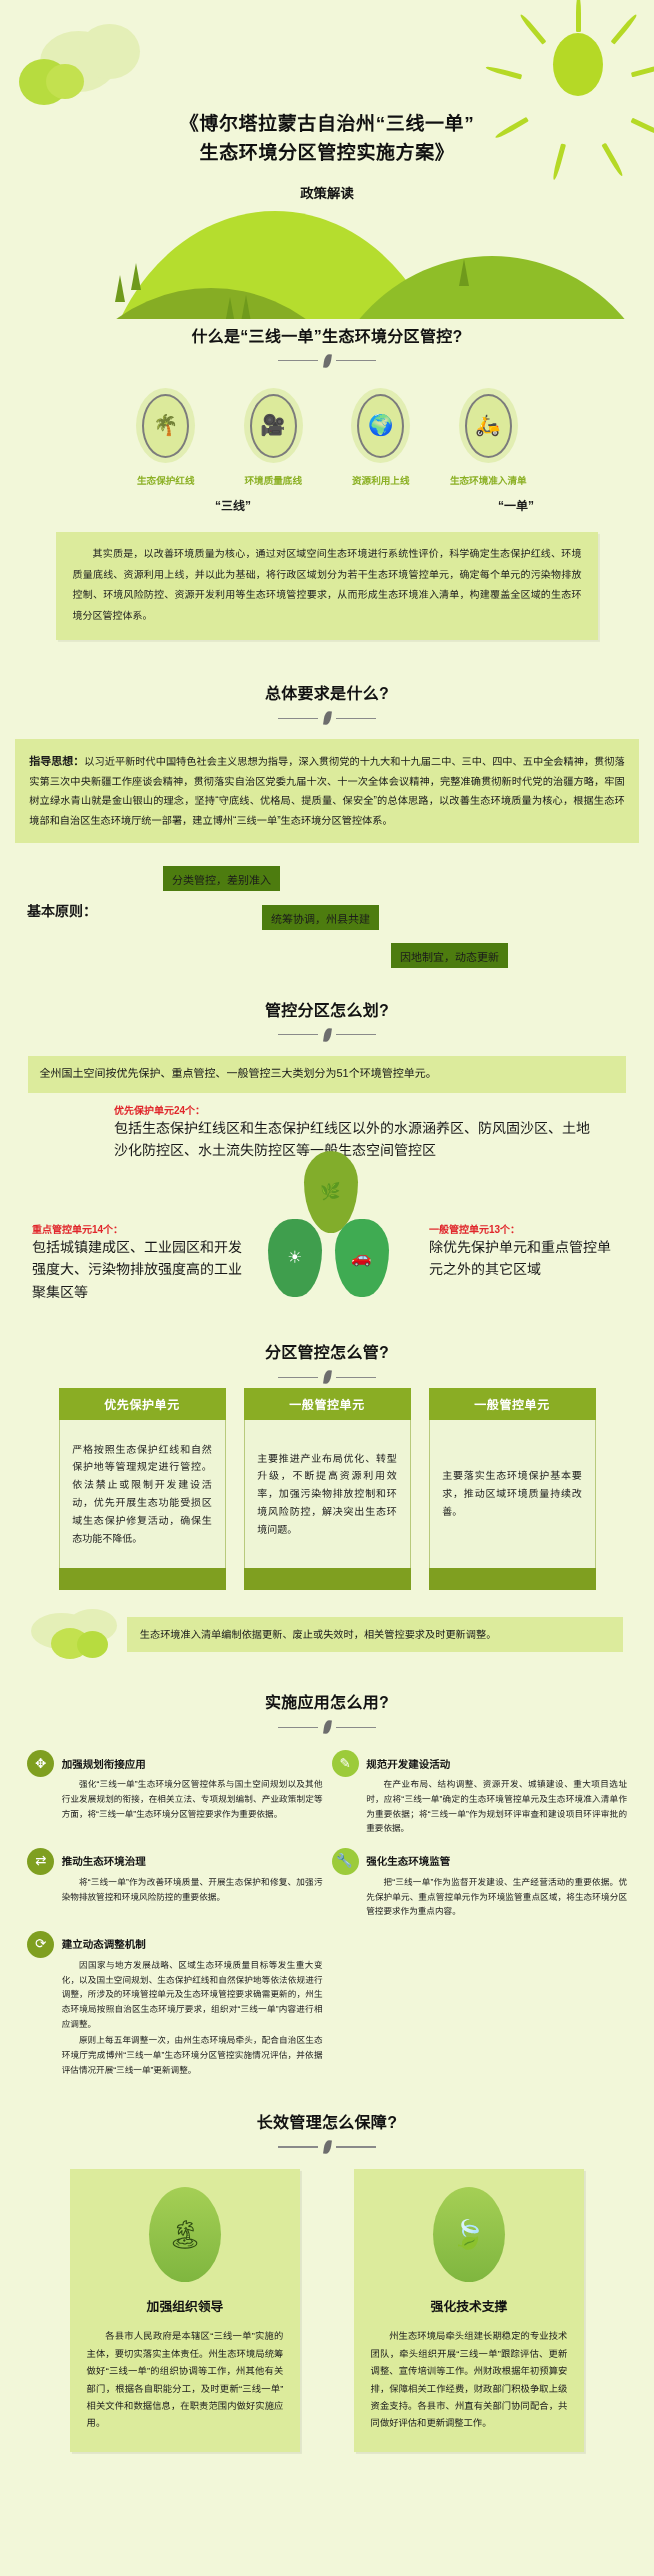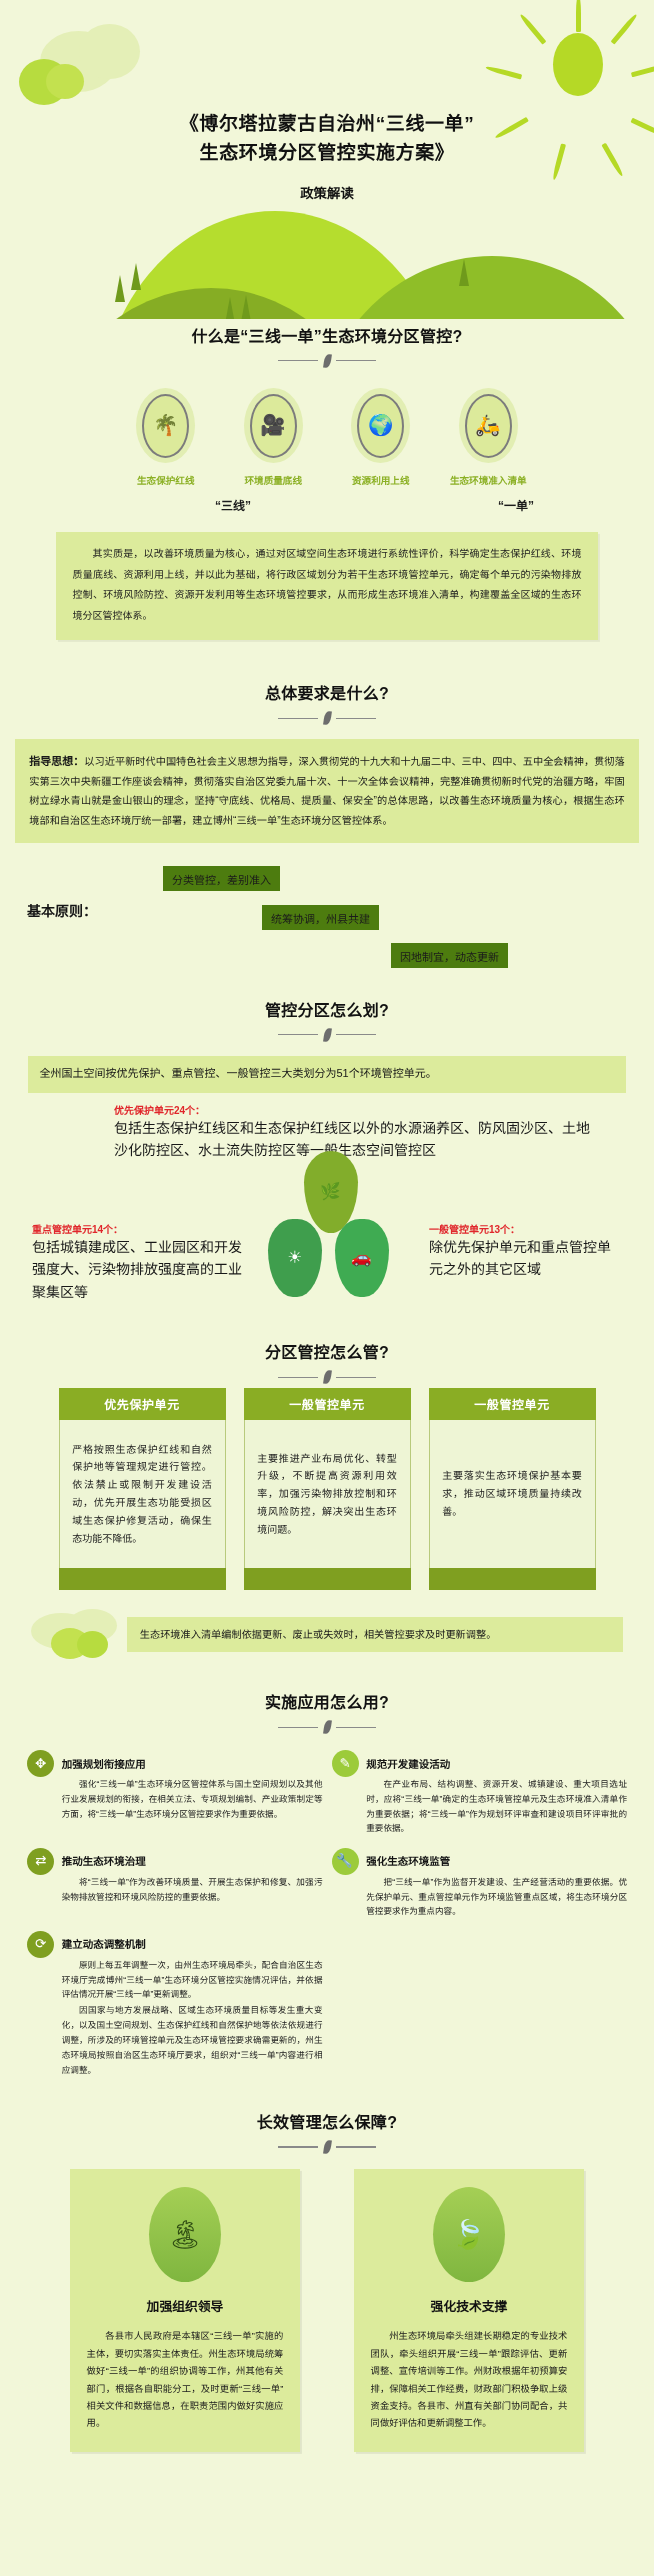--- a/index.html
+++ b/index.html
@@ -618,22 +618,22 @@
             <p>把“三线一单”作为监督开发建设、生产经营活动的重要依据。优先保护单元、重点管控单元作为环境监管重点区域，将生态环境分区管控要求作为重点内容。</p>
           </div>
       </div>
     </div>
 
     <div class="item item-wide">
       <div class="item-icon" style="background:#7f9f20;">⟳</div>
       <div class="item-main">
         <div class="item-title">建立动态调整机制</div>
         <div class="item-text">
+          <p>因国家与地方发展战略、区域生态环境质量目标等发生重大变化，以及国土空间规划、生态保护红线和自然保护地等依法依规进行调整，所涉及的环境管控单元及生态环境管控要求确需更新的，州生态环境局按照自治区生态环境厅要求，组织对“三线一单”内容进行相应调整。</p>
           <p>原则上每五年调整一次，由州生态环境局牵头，配合自治区生态环境厅完成博州“三线一单”生态环境分区管控实施情况评估，并依据评估情况开展“三线一单”更新调整。</p>
-          <p>因国家与地方发展战略、区域生态环境质量目标等发生重大变化，以及国土空间规划、生态保护红线和自然保护地等依法依规进行调整，所涉及的环境管控单元及生态环境管控要求确需更新的，州生态环境局按照自治区生态环境厅要求，组织对“三线一单”内容进行相应调整。</p>
         </div>
       </div>
     </div>
 
   </div>
 </section>
 
 <section class="s6">
   <div class="sec-head">
     <h2>长效管理怎么保障?</h2>

